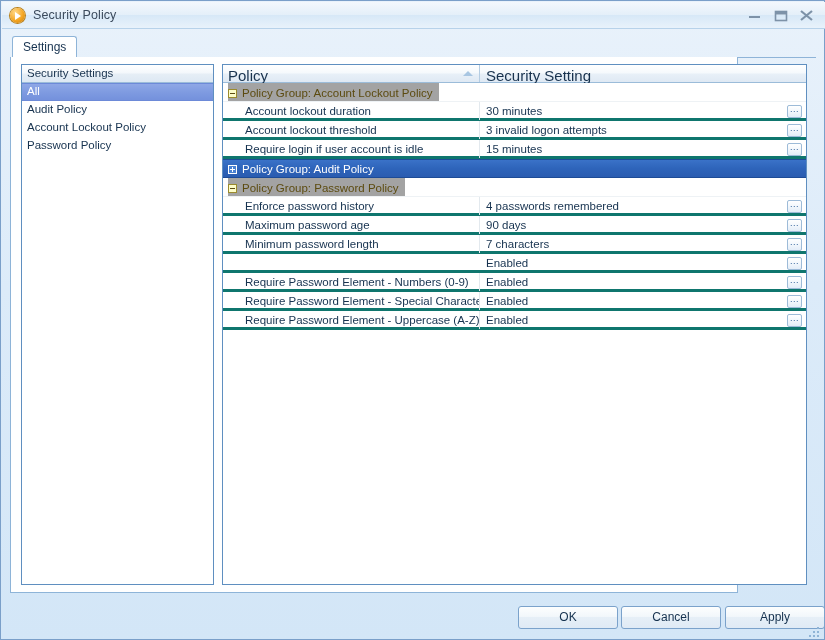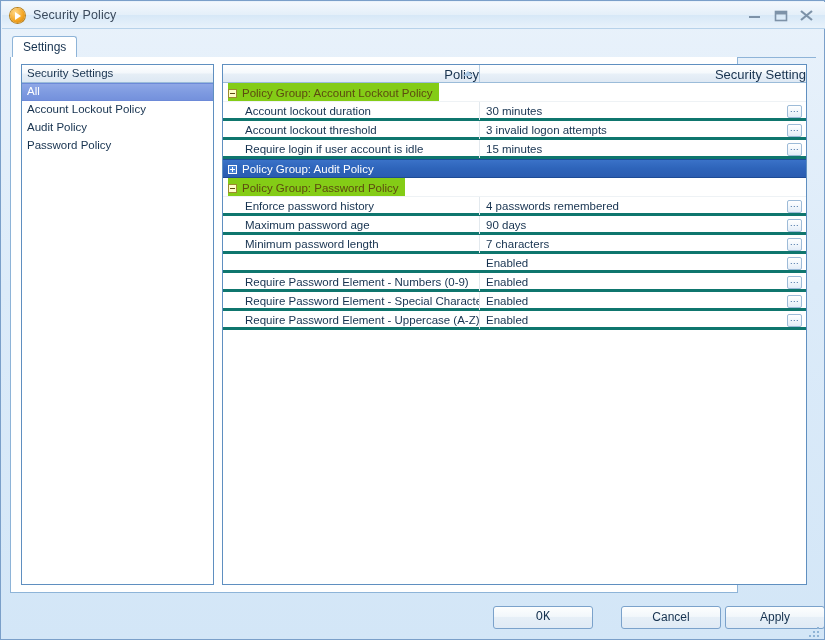--- a/index.html
+++ b/index.html
@@ -161,23 +161,22 @@
     box-sizing: border-box;
     background: #ffffff;
     border: 1px solid #5f8fc0;
   }
   #grid-header {
     position: relative;
     height: 18px;
     box-sizing: border-box;
     background: linear-gradient(to bottom, #ffffff 0%, #f5f9fc 48%, #e8f0f8 52%, #dfe9f4 100%);
     border-bottom: 1px solid #9bbcd9;
-    font-size: 13px;
+    font-size: 15px;
     color: #18324e;
-    text-align: right;
   }
   #hdr-policy {
     position: absolute;
     left: 0; top: 0;
     width: 257px;
     height: 17px;
     box-sizing: border-box;
     padding: 2px 0 0 5px;
     border-right: 1px solid #b5cde3;
     white-space: nowrap;
@@ -220,21 +219,21 @@
   
   .grow.group {
     border-bottom: 1px solid #eef2f5;
   }
   .group-label {
     position: absolute;
     left: 5px; top: 0;
     height: 18px;
     padding: 2px 6px 0 0;
     box-sizing: border-box;
-    background: #84cc16;
+    background: #a3a3a3;
     font-size: 11.5px;
     color: #5c4b10;
     display: flex;
     align-items: center;
     gap: 5px;
   }
   .group-label .gtext { padding-bottom: 1px; }
 
   .expander {
     display: inline-block;
@@ -329,21 +328,21 @@
     border: 1px solid #7ba2cb;
     border-radius: 3px;
     background: linear-gradient(to bottom, #fdfefe 0%, #f2f7fb 45%, #e6eff7 50%, #dfeaf5 100%);
     font-family: "Liberation Sans", sans-serif;
     font-size: 12px;
     color: #16324f;
     text-align: center;
     line-height: 21px;
     cursor: default;
   }
-  #btn-ok { left: 492px; font-family: Liberation Mono, monospace; }
+  #btn-ok { left: 517px; }
   #btn-cancel { left: 620px; }
   #btn-apply { left: 724px; }
 
   
   #resize-grip {
     position: absolute;
     right: 3px; bottom: 3px;
     width: 12px; height: 12px;
   }
   #resize-grip i {
@@ -383,22 +382,22 @@
     <div id="tabline"></div>
     <div id="tab-settings">Settings</div>
   </div>
 
   <div id="tabpage">
 
     <div id="left-panel">
       <div class="col-header">Security Settings</div>
       <div id="left-items">
           <div class="list-row selected"><span>All</span></div>
+          <div class="list-row"><span>Audit Policy</span></div>
           <div class="list-row"><span>Account Lockout Policy</span></div>
-          <div class="list-row"><span>Audit Policy</span></div>
           <div class="list-row"><span>Password Policy</span></div>
         </div>
     </div>
 
     <div id="grid-panel">
       <div id="grid-header">
         <div id="hdr-policy">
           <span>Policy</span>
           <span id="sort-indicator"></span>
         </div>

